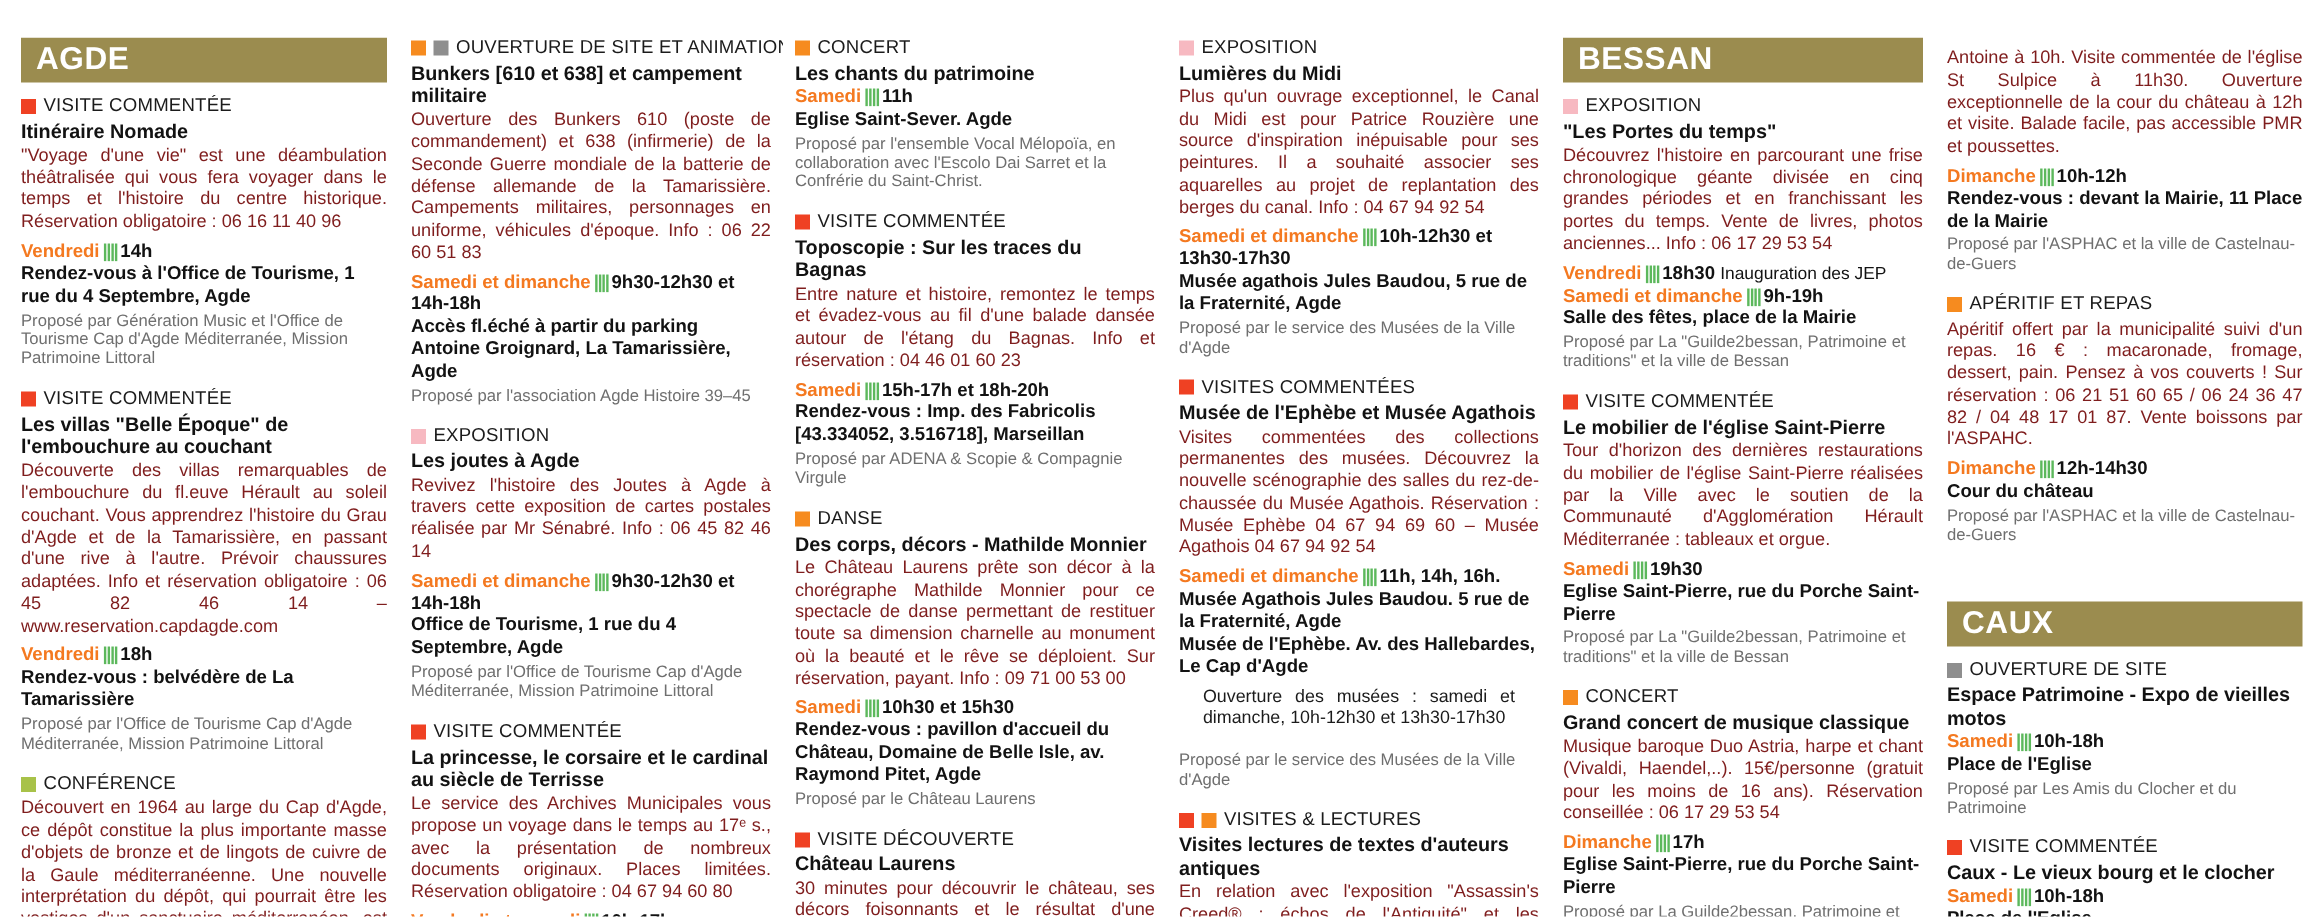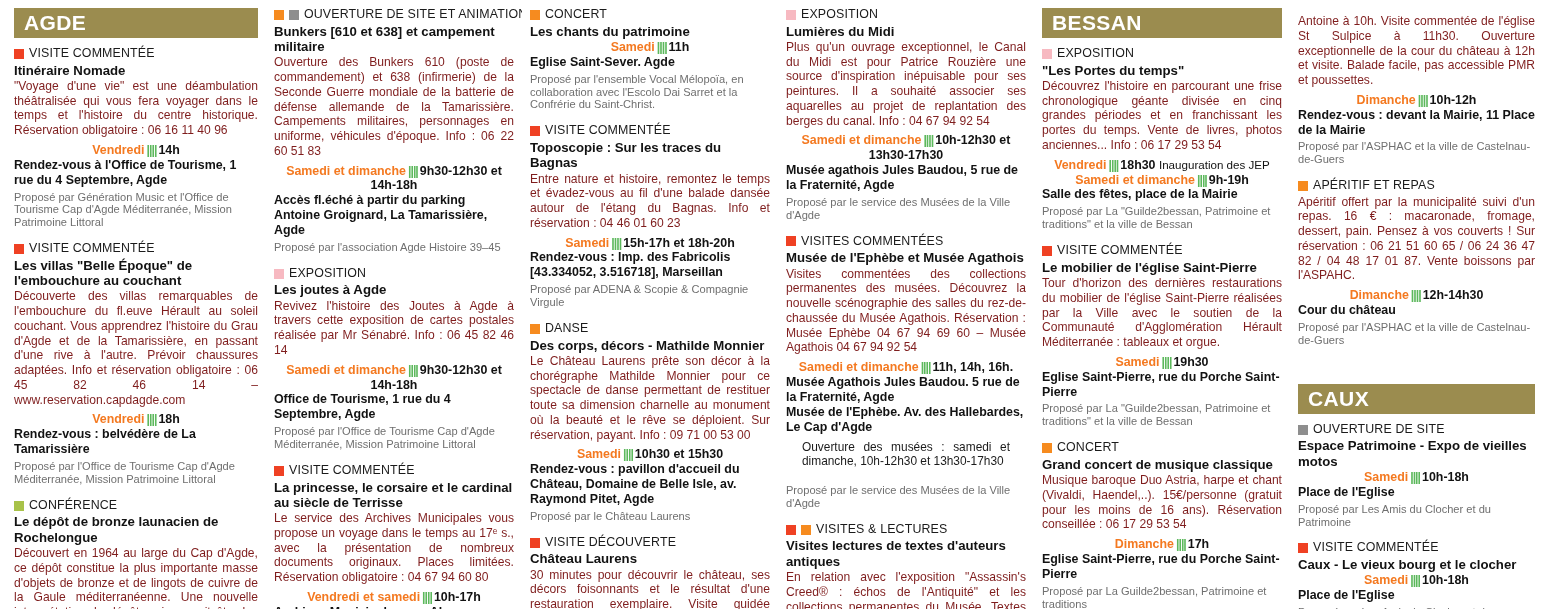--- a/index.html
+++ b/index.html
@@ -4,21 +4,21 @@
 <style>
   * { box-sizing: border-box; }
   html, body { margin:0; padding:0; }
   body {
     width:1549px; height:611px;
     background:#ffffff;
     font-family:"Liberation Sans", sans-serif;
     color:#1b1b1b;
     overflow:hidden;
   }
-  .page { display:flex; width:1549px; height:452px; padding:8px 6px 0 6px; }
+  .page { display:flex; width:1549px; height:452px; padding:25px 6px 0 6px; }
   .col {
     width:258px;
     padding:0 8px;
     height:601px;
     overflow:hidden;
   }
   .col.c1 { width:262px; }
   .col.c6 { width:255px; }
 
   
@@ -55,21 +55,21 @@
   .title {
     font-weight:bold; font-size:13.2px; line-height:1.16;
     margin:0 0 1px 0; color:#121212;
   }
   .desc {
     font-size:12.1px; line-height:1.22; text-align:justify;
     margin:0 0 5px 0; color:#7f1d1d;
   }
   .when {
     font-size:12.4px; line-height:1.2; font-weight:bold;
-    margin:0; color:#121212;text-align:center;
+    margin:0; color:#121212;
   }
   .when .day { color:#f47920; }
   .when .sep { color:#5cb85c; letter-spacing:-1px; font-weight:bold; padding:0 2px; }
   .when .light { font-weight:normal; font-size:11.6px; }
   .place {
     font-size:12.4px; line-height:1.2; font-weight:bold; color:#121212; margin:0;
   }
   .note {
     font-size:11.9px; line-height:1.2; font-weight:normal; color:#1b1b1b; margin:16px;
   }
@@ -107,21 +107,20 @@
       <div class="when"><span class="day">Vendredi</span><span class="sep">||||</span><span>18h</span></div>
       <div class="place">Rendez-vous : belvédère de La Tamarissière</div>
       <div class="credit">Proposé par l'Office de Tourisme Cap d'Agde Méditerranée, Mission Patrimoine Littoral</div>
     </div>
 
     <div class="entry">
       <div class="cat">
         <span class="sq green"></span>
         <span class="cat-label">CONFÉRENCE</span>
       </div>
-      <div class="title">Le dépôt de bronze launacien de Rochelongue</div>
       <div class="desc">Découvert en 1964 au large du Cap d'Agde, ce dépôt constitue la plus importante masse d'objets de bronze et de lingots de cuivre de la Gaule méditerranéenne. Une nouvelle interprétation du dépôt, qui pourrait être les vestiges d'un sanctuaire méditerranéen, est proposée par les conférenciers Jean Guilaine, Jean Gasco et Dominique Garcia. Places limitées, réservation conseillée : 04 67 94 92 54</div>
 
     </div>
   </div>
 
   <div class="col c2">
     <div class="entry">
       <div class="cat">
         <span class="sq orange"></span>
         <span class="sq gray"></span>

